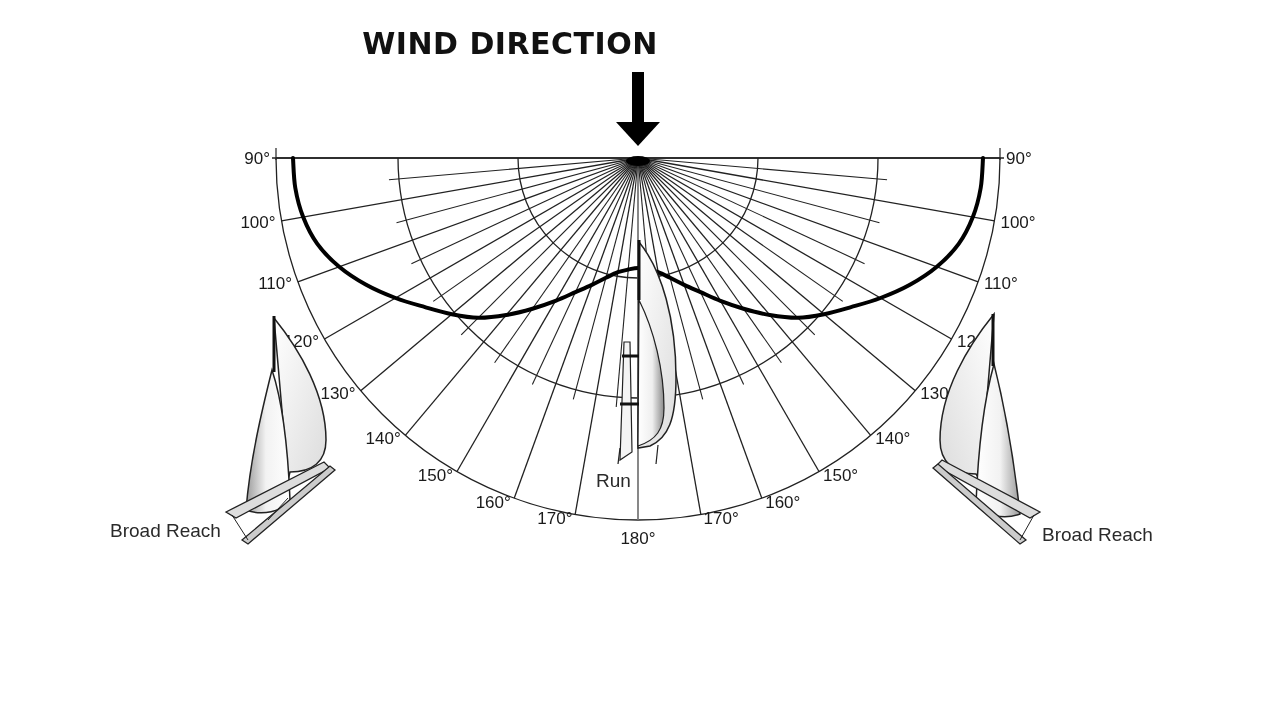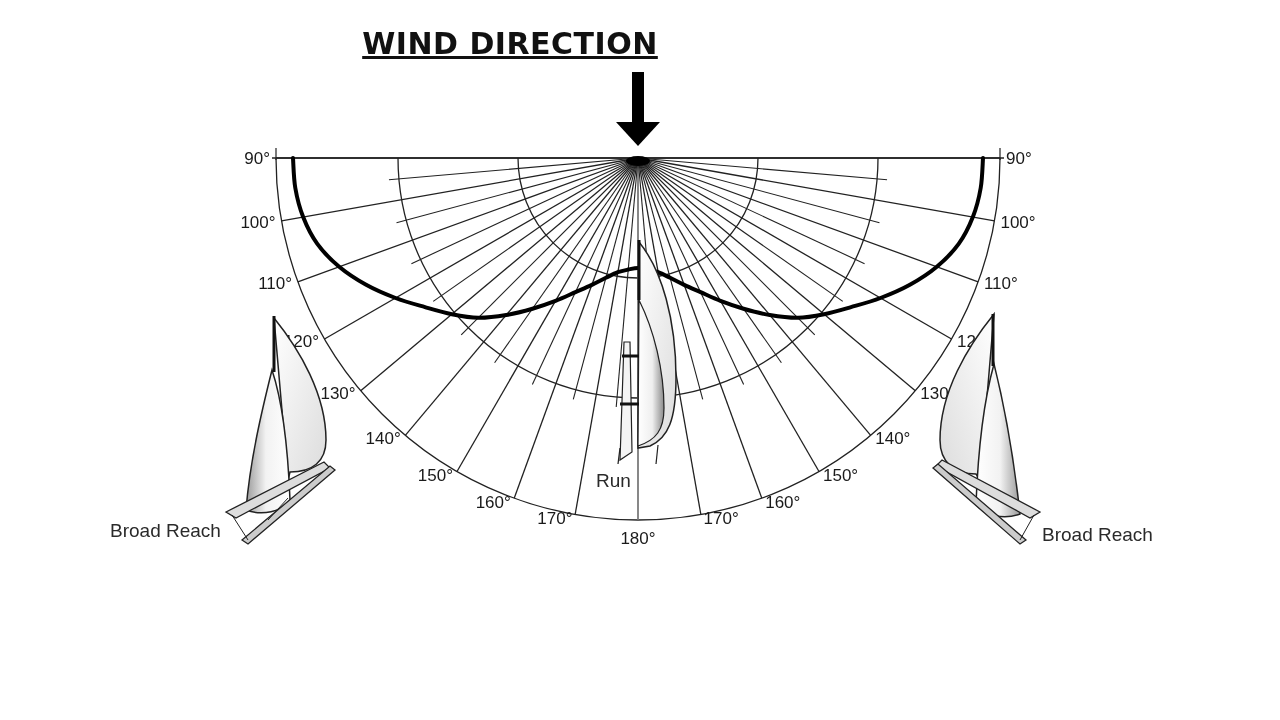--- a/index.html
+++ b/index.html
@@ -1,17 +1,17 @@
 <!DOCTYPE html>
 <html><head>
 <meta charset="utf-8">
 <style>
   html, body { margin: 0; padding: 0; background: #ffffff; }
   body { width: 1280px; height: 720px; position: relative; overflow: hidden; font-family: "Liberation Sans", sans-serif; }
-  #title { position: absolute; left: 0; width: 1020px; top: 26px; text-align: center; font-family: "DejaVu Sans", sans-serif; font-weight: bold; font-size: 30px; letter-spacing: 0.5px; color: #111; text-decoration: underline; }
+  #title { position: absolute; left: 0; width: 1020px; top: 26px; text-align: center; font-family: "DejaVu Sans", sans-serif; font-weight: bold; font-size: 30px; letter-spacing: 0.5px; color: #111; }
   svg#diagram { position: absolute; left: 0; top: 0; }
   .lbl { font-family: "Liberation Sans", sans-serif; font-size: 17px; fill: #1a1a1a; }
   .boat-lbl { font-family: "Liberation Sans", sans-serif; font-size: 19px; fill: #2a2a2a; }
 </style>
 </head>
 <body>
 
 <div id="title">WIND DIRECTION</div>
 
 <svg id="diagram" width="1280" height="720" viewBox="0 0 1280 720" xmlns="http://www.w3.org/2000/svg">

